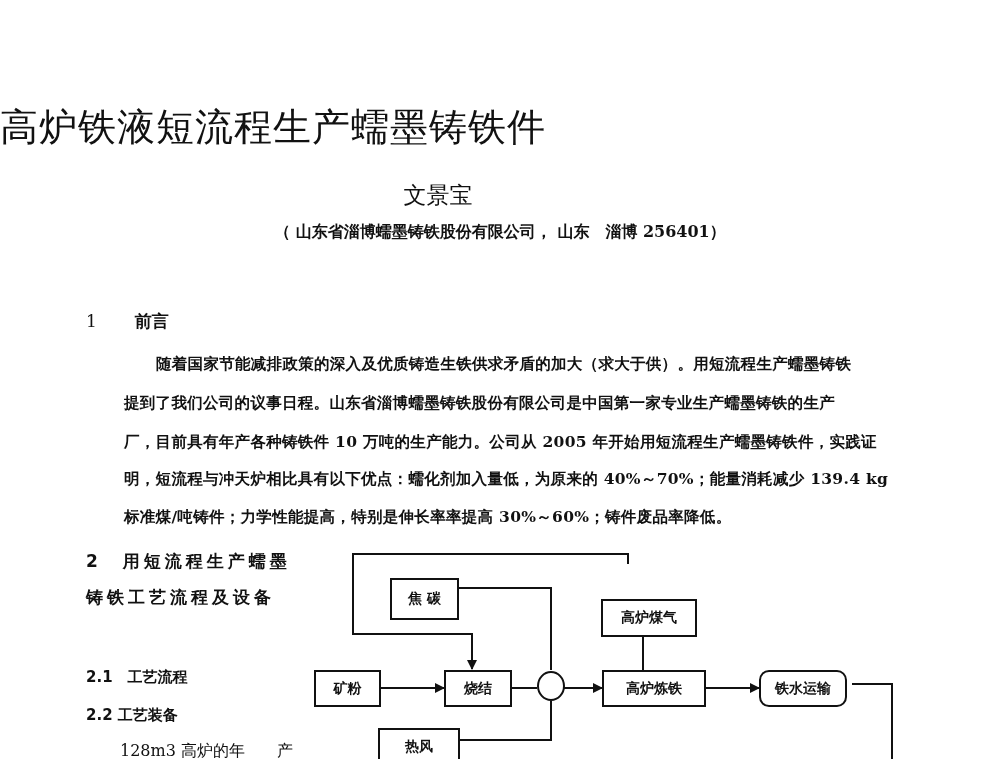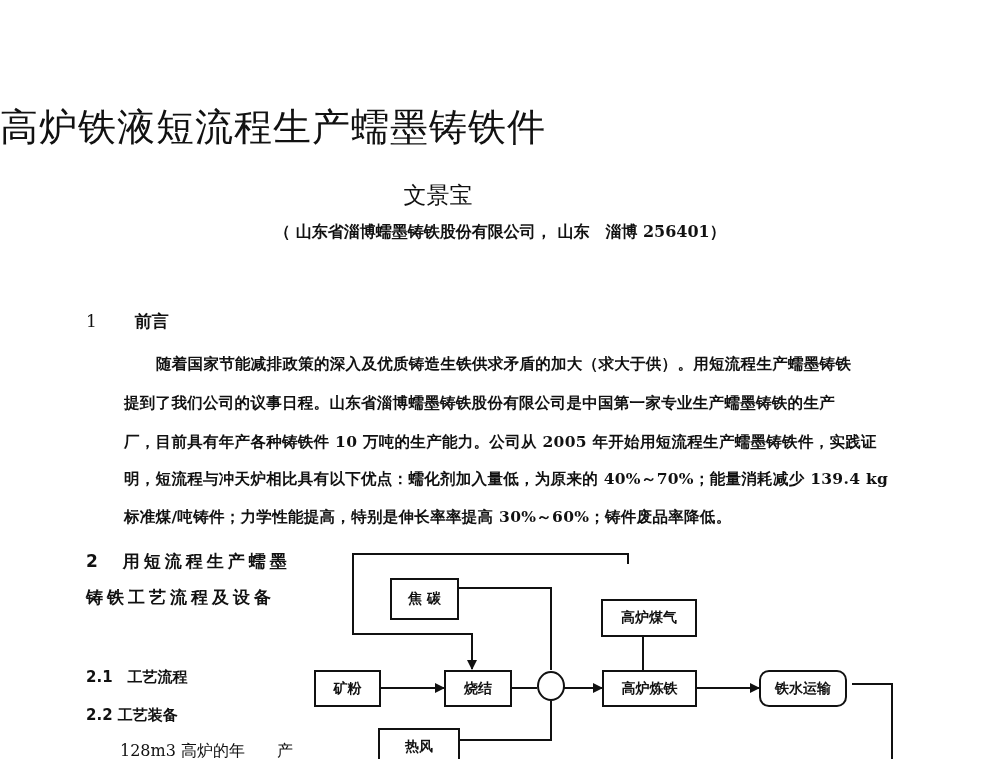--- a/index.html
+++ b/index.html
@@ -66,15 +66,15 @@
 
     <polyline points="459,740 551,740 551,701"></polyline>
     <ellipse cx="551" cy="686" rx="13" ry="14" fill="#fff"></ellipse>
   </g>
 </svg>
 
 <div class="box" style="left:390px; top:578px; width:69px; height:42px;">焦 碳</div>
 <div class="box" style="left:601px; top:563px; width:96px; height:38px;margin-top:36px;">高炉煤气</div>
 <div class="box" style="left:314px; top:670px; width:67px; height:37px;">矿粉</div>
 <div class="box" style="left:444px; top:670px; width:68px; height:37px;">烧结</div>
-<div class="box" style="left:602px; top:670px; width:95px; height:37px;">高炉炼铁</div>
+<div class="box" style="left:602px; top:670px; width:104px; height:37px;">高炉炼铁</div>
 <div class="box" style="left:759px; top:670px; width:88px; height:37px;border-radius:10px;">铁水运输</div>
 <div class="box" style="left:378px; top:728px; width:82px; height:40px; align-items:flex-start; padding-top:8px;">热风</div>
 
 </body></html>

